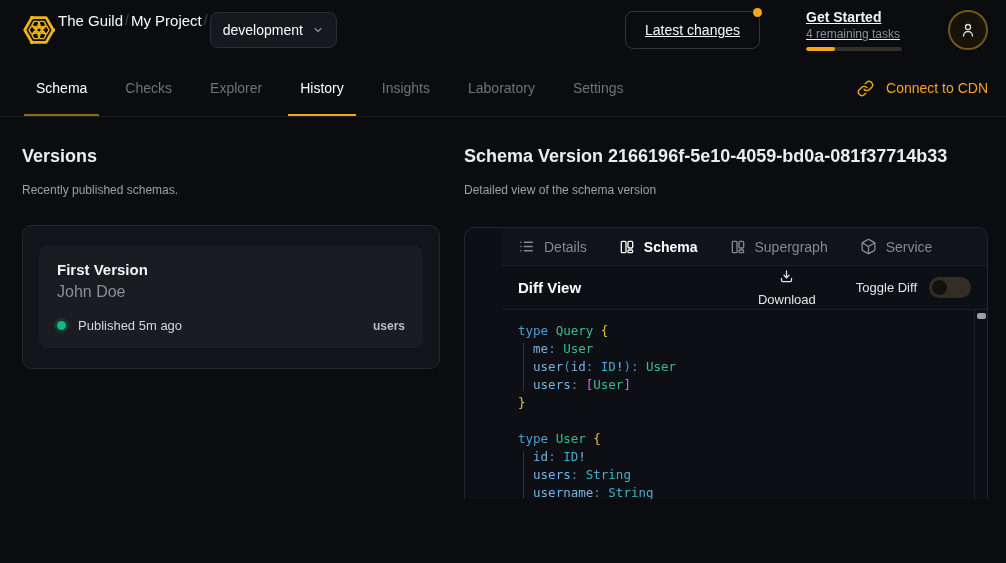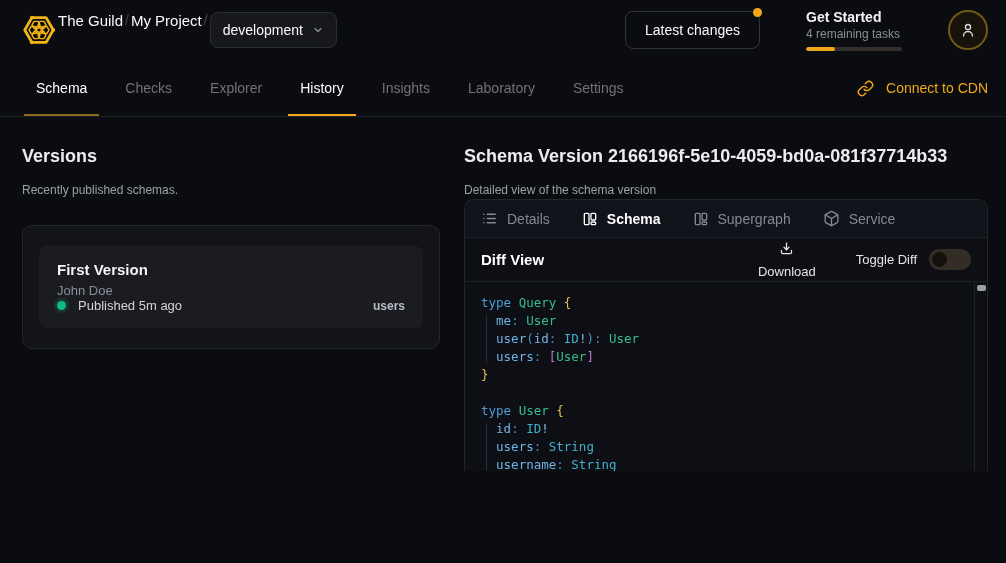--- a/index.html
+++ b/index.html
@@ -32,21 +32,21 @@
   .header{height:60px;display:flex;align-items:center;padding:0 18px 0 20px;}
   .logo{width:38px;height:38px;flex:none;cursor:pointer;}
   .crumbs{display:flex;gap:2px;}
   .crumb{font-size:15px;color:#fafafa;cursor:pointer;}
   .crumb-sep{color:#3f434b;font-size:14px;}
   .target-select{
     display:flex;align-items:center;gap:9px;
     background:#16181d;border:1px solid #2b2e35;border-radius:8px;
     padding:9px 12px;font-size:14px;color:#fafafa;cursor:pointer;
   }
-  .hdr-right{margin-left:auto;display:flex;align-items:center;gap:46px;}
+  .hdr-right{margin-left:auto;display:flex;align-items:center;gap:46px;text-decoration:underline;}
   .latest-btn{
     position:relative;background:transparent;border:1px solid #30333a;border-radius:8px;
     padding:10px 19px;font-size:14px;color:#fafafa;cursor:pointer;font-family:inherit;
   }
   .latest-dot{position:absolute;top:-4px;right:-3px;width:9px;height:9px;border-radius:50%;background:var(--accent);}
   .get-started{width:96px;cursor:pointer;}
   .gs-title{font-size:14px;font-weight:700;color:#f4f4f5;}
   .gs-sub{font-size:12px;color:#8b8f98;margin-top:2px;}
   .gs-bar{margin-top:6px;height:4px;border-radius:2px;background:#33302a;overflow:hidden;}
   .gs-fill{height:100%;background:var(--accent);border-radius:2px;}
@@ -71,30 +71,30 @@
   .col-right{flex:1;margin-left:24px;min-width:0;}
   .sec-title{font-size:18px;font-weight:700;color:#ececee;line-height:22px;}
   .sec-sub{font-size:12px;color:var(--txt-muted);margin-top:14px;line-height:18px;}
 
   .versions-card{
     margin-top:26px;background:var(--card-bg);border:1px solid var(--border);
     border-radius:10px;padding:20px 16px;
   }
   .version-item{background:var(--card-inner-bg);border-radius:8px;padding:15px 18px;cursor:pointer;}
   .vi-title{font-size:15px;font-weight:700;color:#f4f4f5;}
-  .vi-author{font-size:13px;color:#8b8e96;margin-top:5px;}
-  .vi-row{display:flex;align-items:center;}
+  .vi-author{font-size:16px;color:#8b8e96;margin-top:5px;}
+  .vi-row{display:flex;align-items:center;margin-top:17px;}
   .vi-dot{width:9px;height:9px;border-radius:50%;background:#10b981;box-shadow:0 0 0 3px rgba(16,185,129,.16);margin-right:12px;flex:none;}
   .vi-status{font-size:13px;color:#d4d4d8;}
   .vi-badge{margin-left:auto;font-size:12px;font-weight:700;color:#b9bcc3;}
 
   .detail-panel{
-    height:272px;background:var(--panel-bg);
+    margin-top:28px;height:272px;background:var(--panel-bg);
     border:1px solid var(--border);border-bottom:none;border-radius:10px 10px 0 0;
-    display:flex;flex-direction:column;overflow:hidden;
+    display:flex;flex-direction:column;overflow:hidden;padding-left:37px;
   }
   .panel-tabs{height:38px;flex:none;display:flex;align-items:center;padding:0 16px;gap:32px;background:var(--tabbar-bg);border-bottom:1px solid var(--border-soft);}
   .ptab{display:flex;align-items:center;gap:9px;font-size:14px;color:var(--txt-dim);cursor:pointer;}
   .ptab svg{stroke:var(--txt-dim);}
   .ptab.active{color:#ffffff;font-weight:700;}
   .ptab.active svg{stroke:#ffffff;}
   .diff-row{height:44px;flex:none;display:flex;align-items:center;padding:0 16px;border-bottom:1px solid var(--border-soft);}
   .diff-title{font-size:15px;font-weight:700;color:#ffffff;}
   .diff-actions{margin-left:auto;display:flex;align-items:center;}
   .download-btn{display:flex;align-items:center;gap:8px;font-size:13px;color:#e4e4e8;cursor:pointer;background:none;border:none;font-family:inherit;flex-direction:column;}

